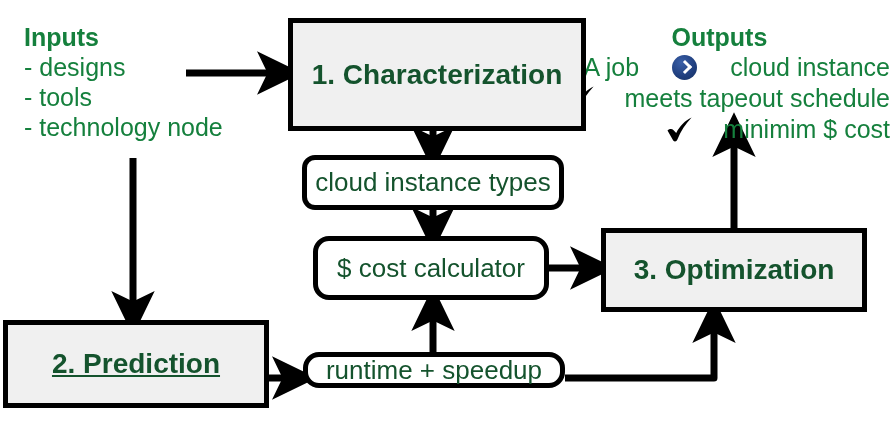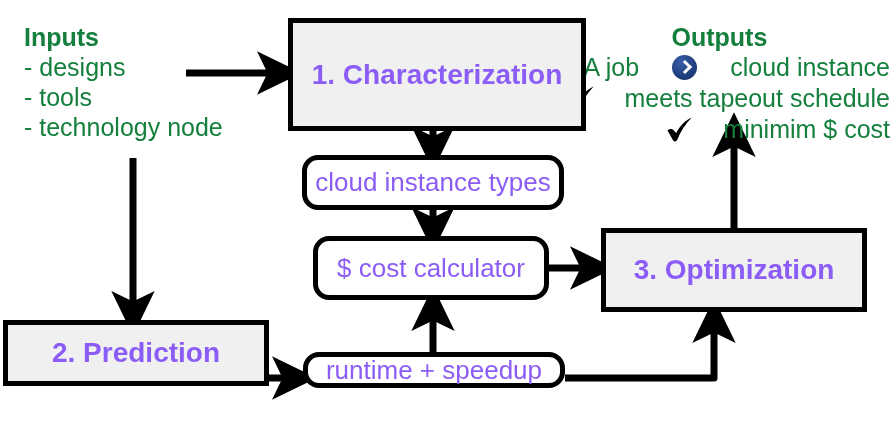--- a/index.html
+++ b/index.html
@@ -83,42 +83,42 @@
   .check-icon svg { display: block; }
 
   
   .box {
     position: absolute;
     box-sizing: border-box;
     border: 5px solid #000;
     display: flex;
     align-items: center;
     justify-content: center;
-    color: #8b5cf6;
+    color: #14532d;
     background: #ffffff;
   }
   .box.stage {
     background: #f0f0f0;
     font-weight: bold;
     font-size: 28px;
     border-radius: 0;
   }
   .box.data {
     background: #ffffff;
     font-weight: normal;
     font-size: 26px;
     border-radius: 16px;
   }
   .box span { white-space: nowrap; }
 
   #box-characterization { left: 288px; top: 18px; width: 298px; height: 113px; }
-  #box-cloud-types      { left: 302px; top: 155px; width: 262px; height: 55px; }
+  #box-cloud-types      { left: 302px; top: 155px; width: 262px; height: 55px; border-radius: 13px; }
   #box-cost-calculator  { left: 313px; top: 236px; width: 236px; height: 64px; }
   #box-optimization     { left: 601px; top: 228px; width: 266px; height: 84px; }
-  #box-prediction       { left: 3px;   top: 320px; width: 266px; height: 66px; }
+  #box-prediction       { left: 3px;   top: 320px; width: 266px; height: 88px; text-decoration: underline; }
   #box-runtime          { left: 303px; top: 352px; width: 262px; height: 36px; }
 
   
   #connectors {
     position: absolute;
     left: 0; top: 0;
     width: 896px;
     height: 425px;
     pointer-events: none;
   }

